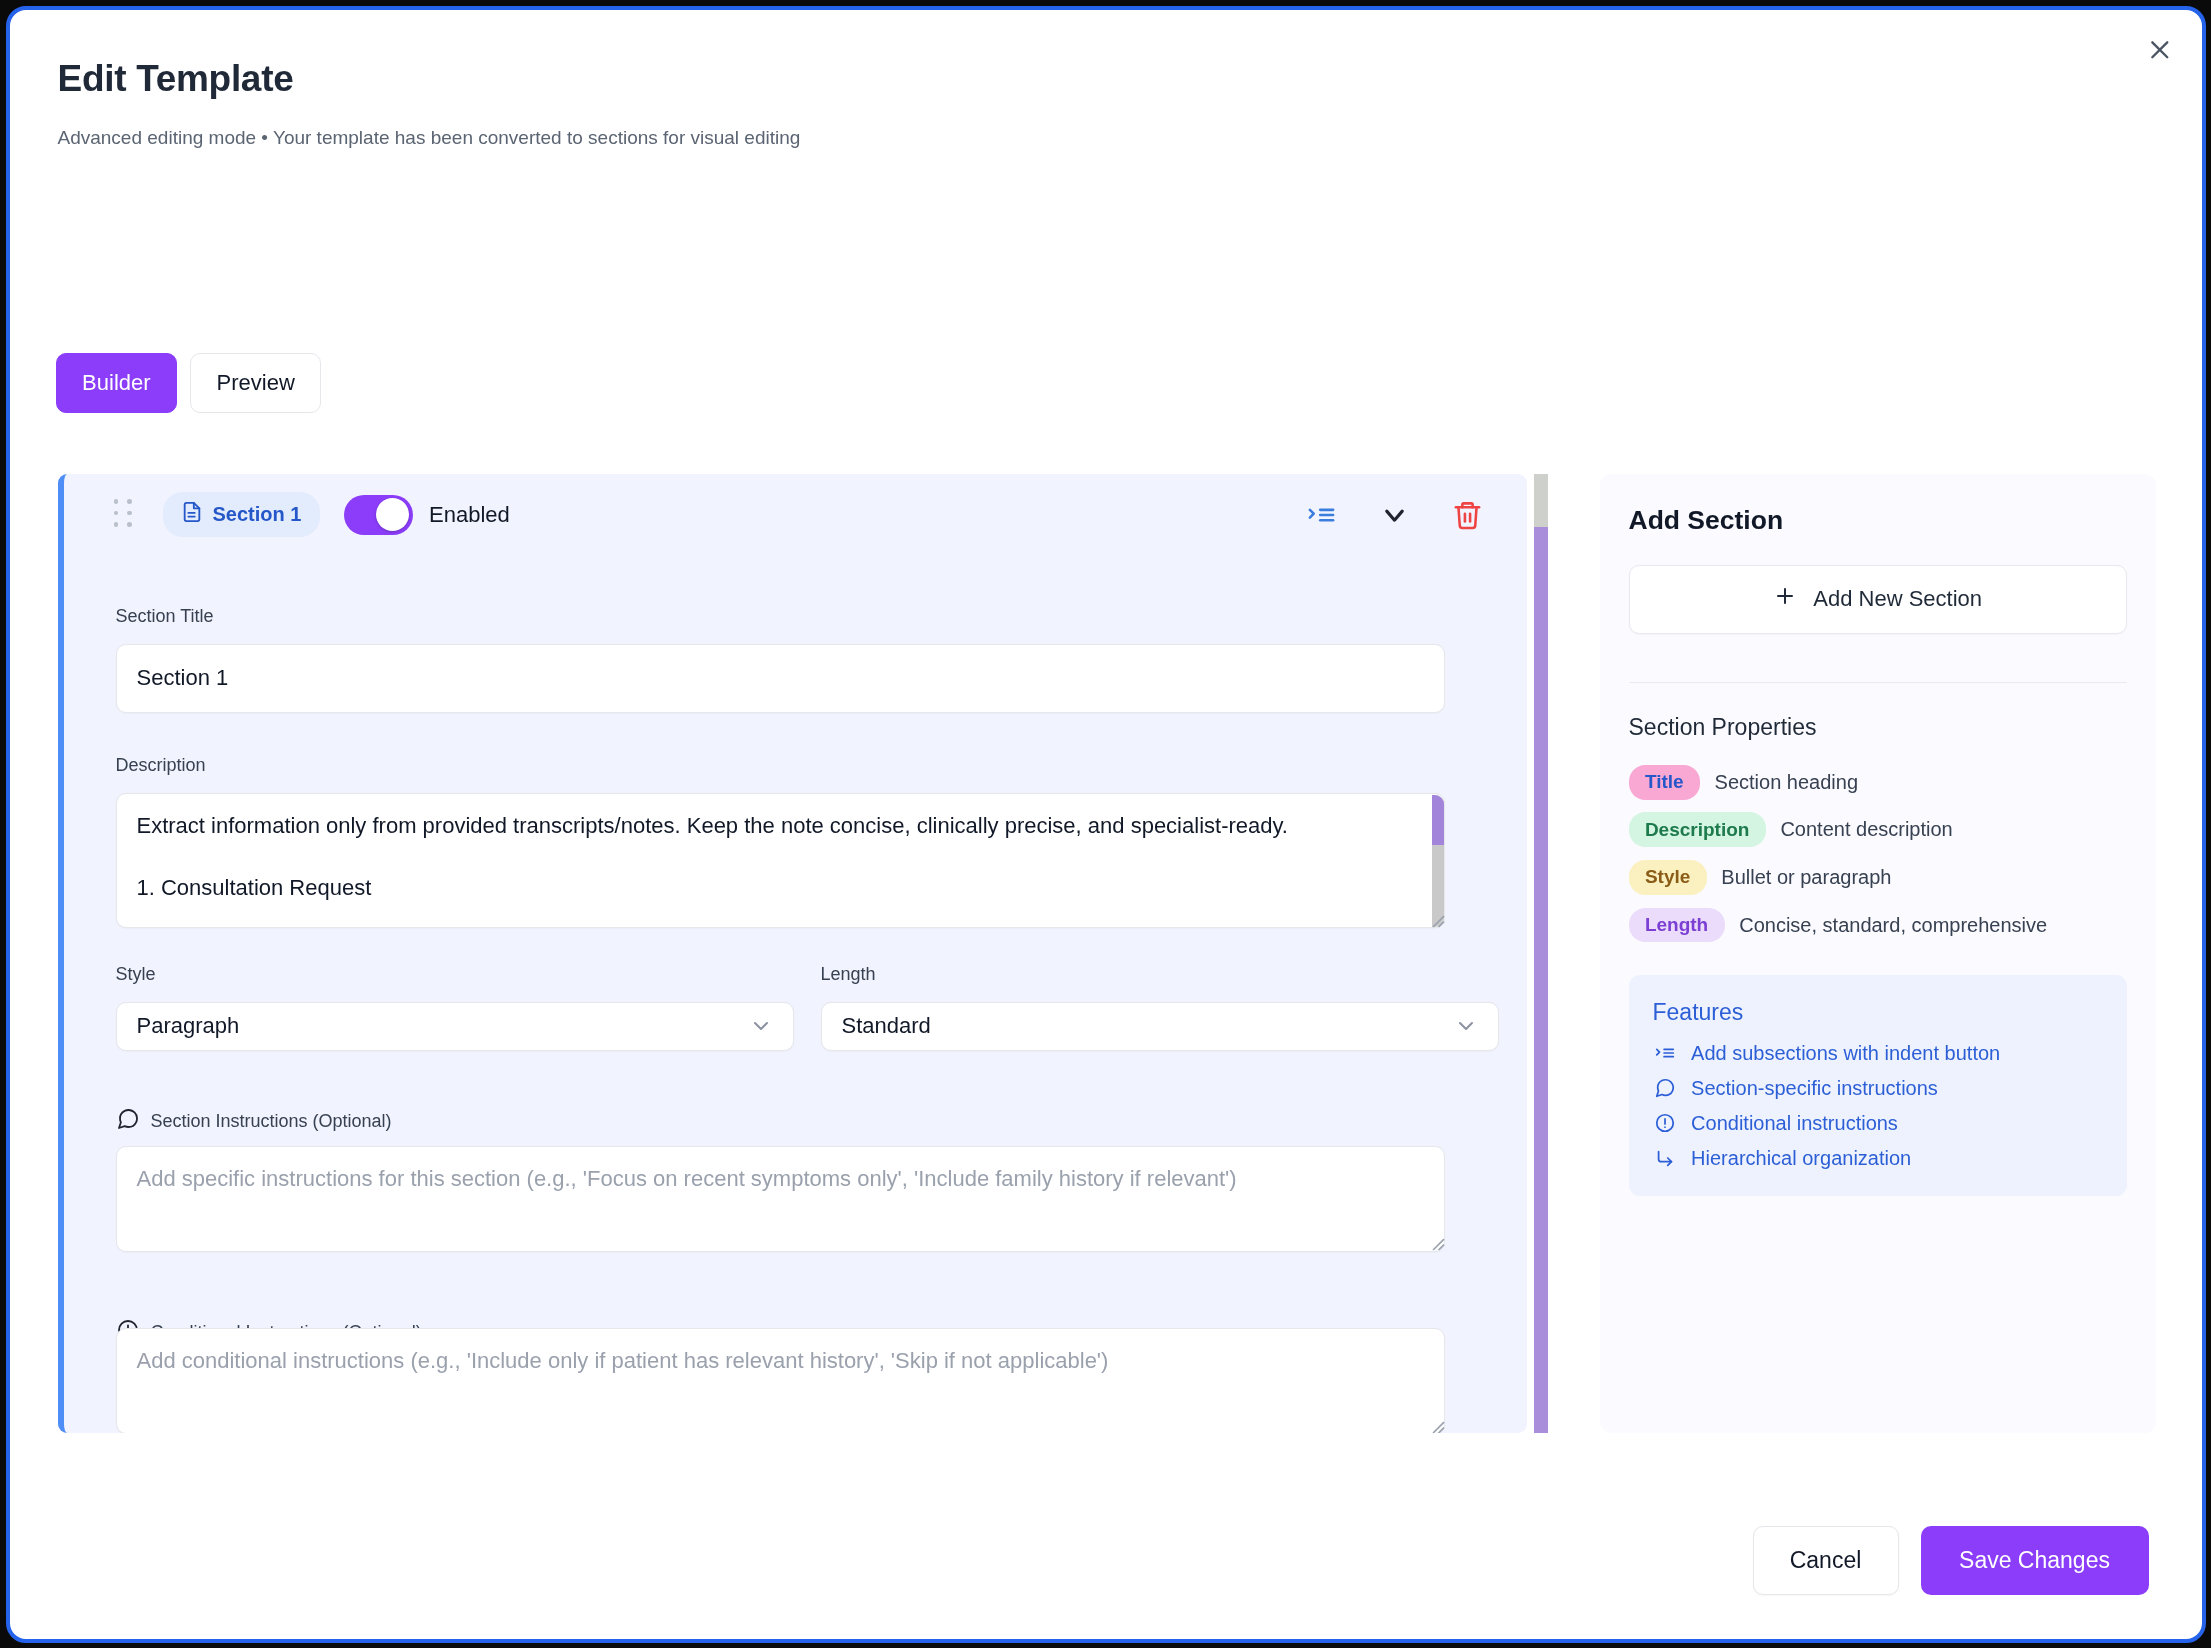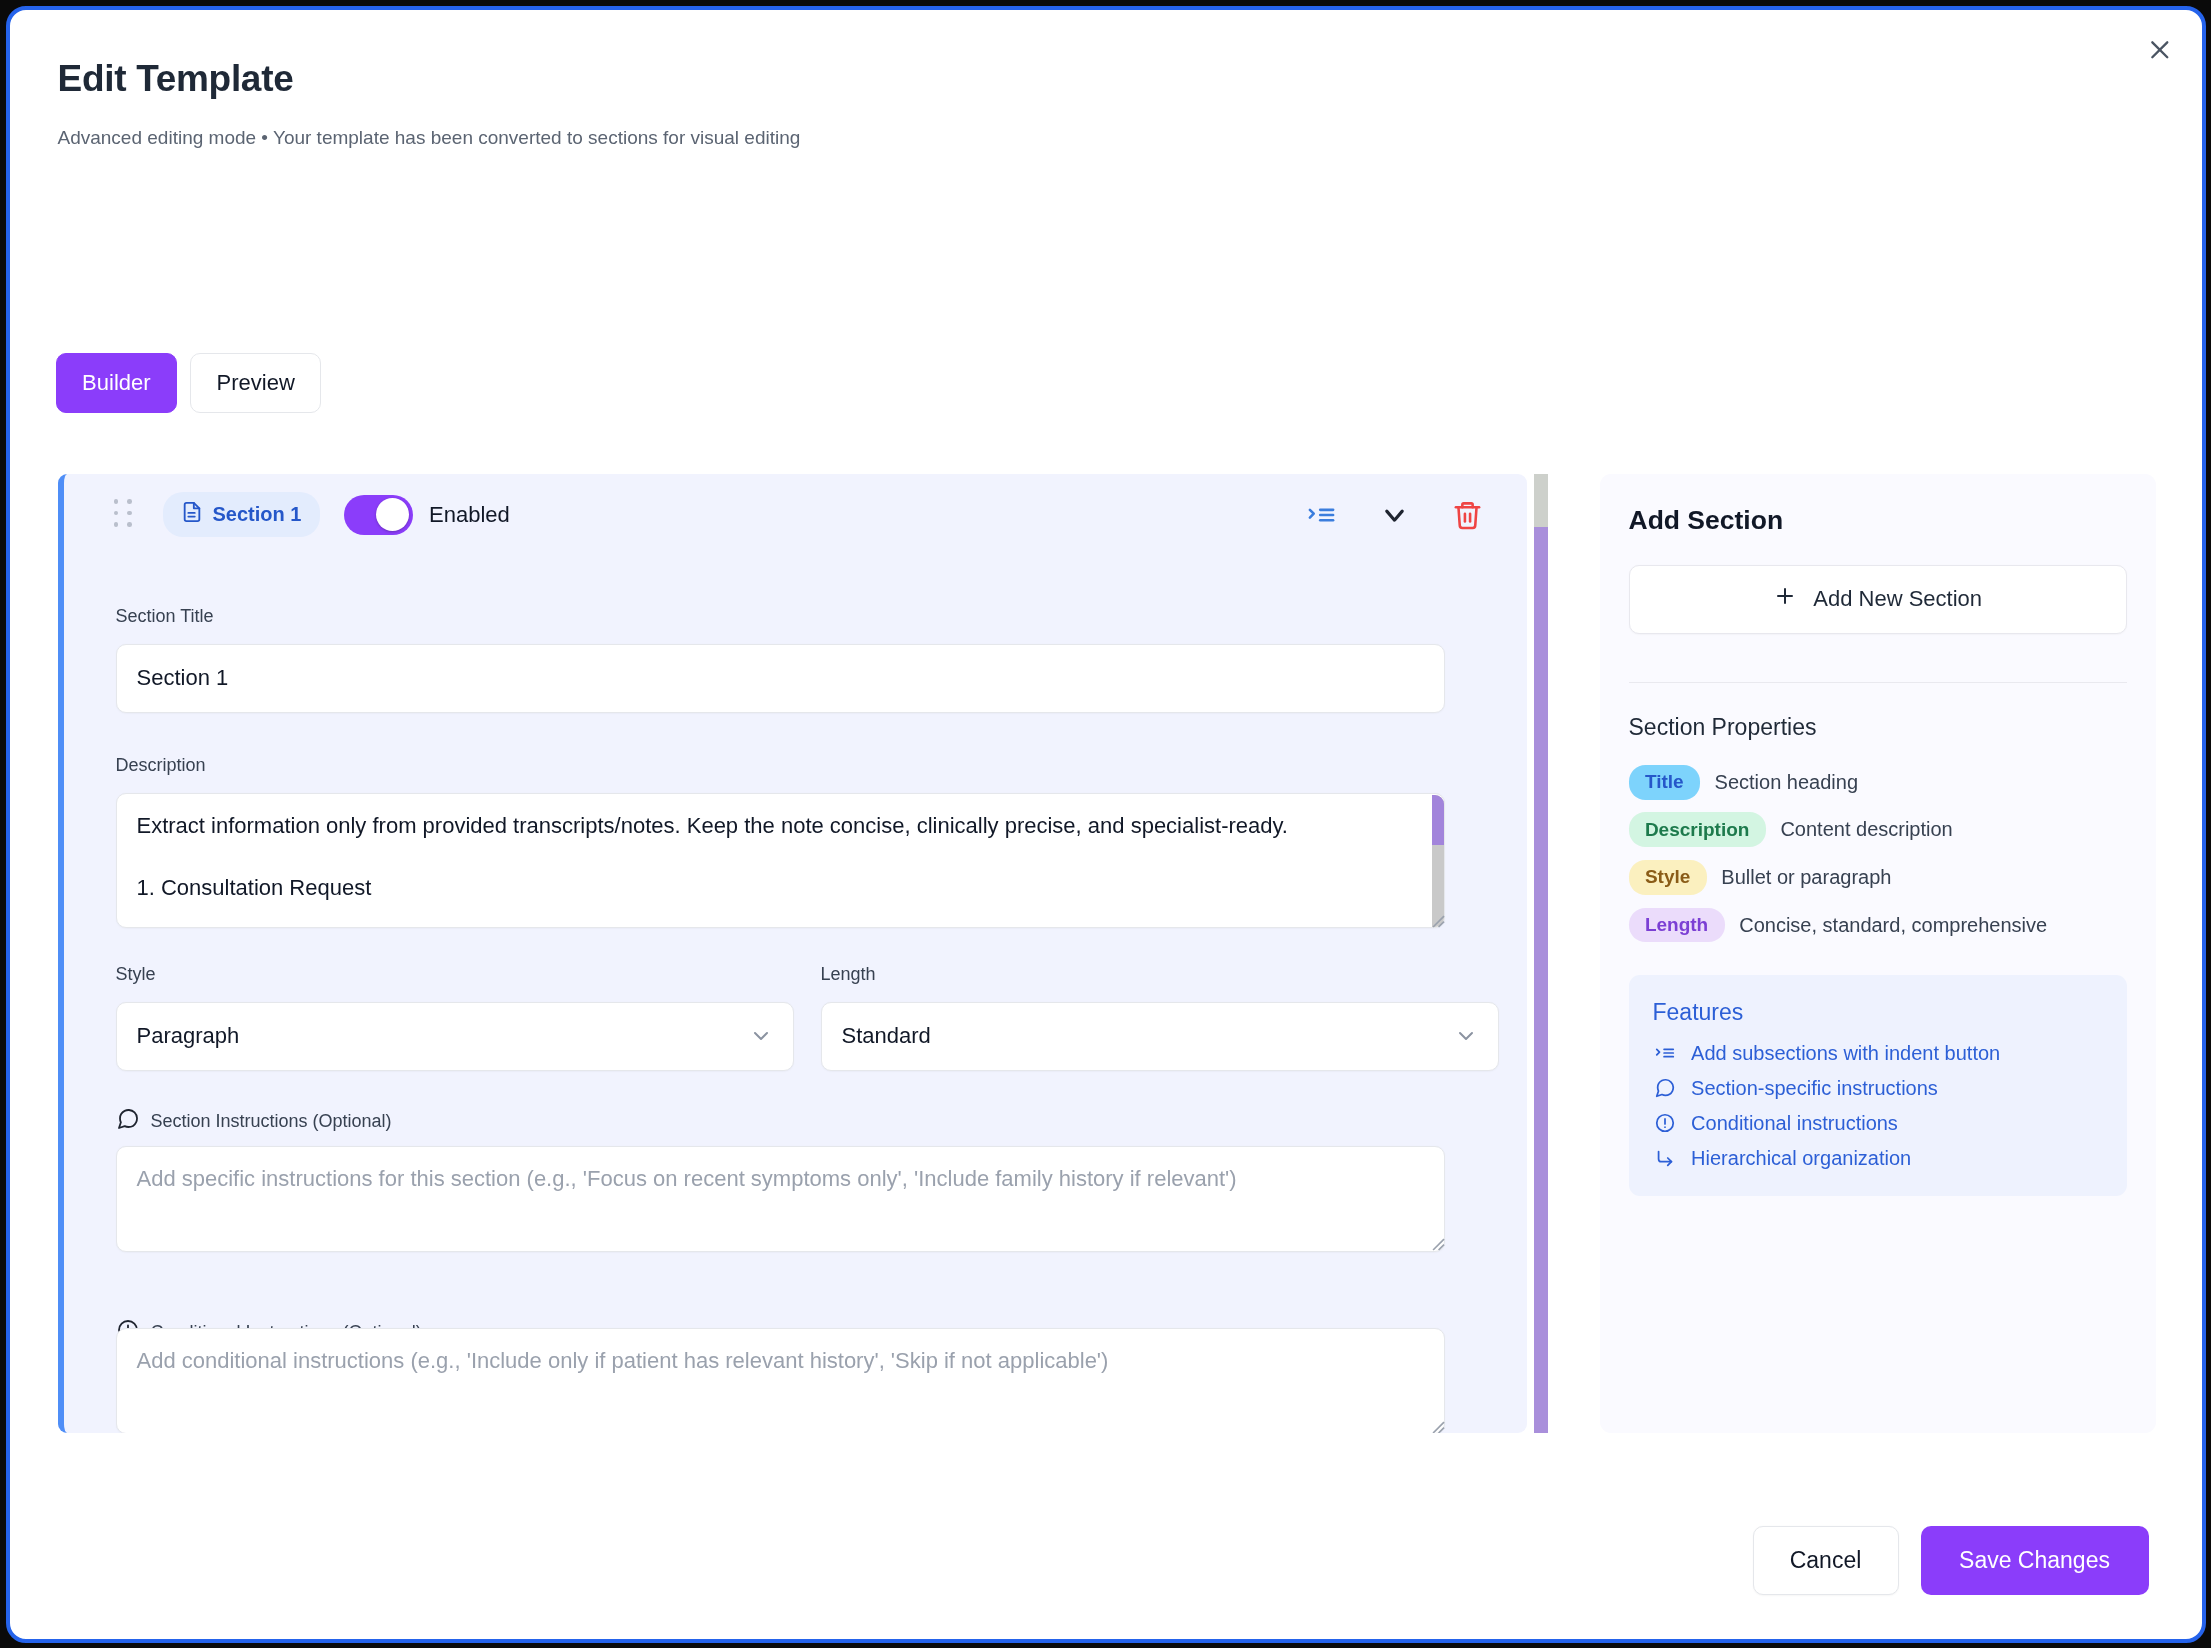--- a/index.html
+++ b/index.html
@@ -132,21 +132,21 @@
   }
   .ta-scroll-thumb {
     position: absolute; width: 12.8px; background: #a284db; border-radius: 0 9.1px 0 0;
   }
   .resize-grip {
     position: absolute; width: 16.4px; height: 16.4px; color: #9aa1ad; pointer-events: none;
   }
   .resize-grip svg { display:block; }
 
   .select {
-    position: absolute; height: 69px;
+    position: absolute; height: 49px;
     background: #fff; border: 1.4px solid #e5e7eb; border-radius: 10px;
     display: flex; align-items: center; justify-content: space-between;
     padding: 0 20px; font-size: 22px; color: #111827; cursor: pointer;
     box-shadow: 0 0.9px 1.8px rgba(0,0,0,0.03);
   }
   .select .chev { color: #8b93a1; display: flex; }
 
   
   .builder-sb {
     position: absolute; left: 1524px; top: 464px;
@@ -171,21 +171,21 @@
     font-family: "Liberation Sans", sans-serif;
     box-shadow: 0 0.9px 1.8px rgba(0,0,0,0.03);
   }
   .divider { margin-top: 48px; height: 1.4px; background: #e9e9ef; }
   .rpanel h4 { margin-top: 31px; font-size: 23px; font-weight: 400; color: #1f2937; }
   .props { margin-top: 24px; display: flex; flex-direction: column; gap: 12.8px; }
   .prop-row { display: flex; align-items: center; gap: 14.6px; }
   .badge {
     border-radius: 16.4px; padding: 6.4px 16.4px; font-size: 19px; font-weight: 700;
   }
-  .b-title { background: #7dd3fc; color: #2557c9; }
+  .b-title { background: #f9a8d4; color: #2557c9; }
   .b-desc  { background: #d3f5e2; color: #1d7a4c; }
   .b-style { background: #fbf0bf; color: #8a5c17; }
   .b-len   { background: #ebdcfb; color: #7b3fd4; }
   .prop-text { font-size: 20px; color: #374151; }
 
   .features {
     margin-top: 33px; background: #eef2fe; border-radius: 11px;
     padding: 24px 24px 25.6px 24px;
   }
   .features .f-title { font-size: 23px; color: #2c5fd6; margin-bottom: 14.6px; }

